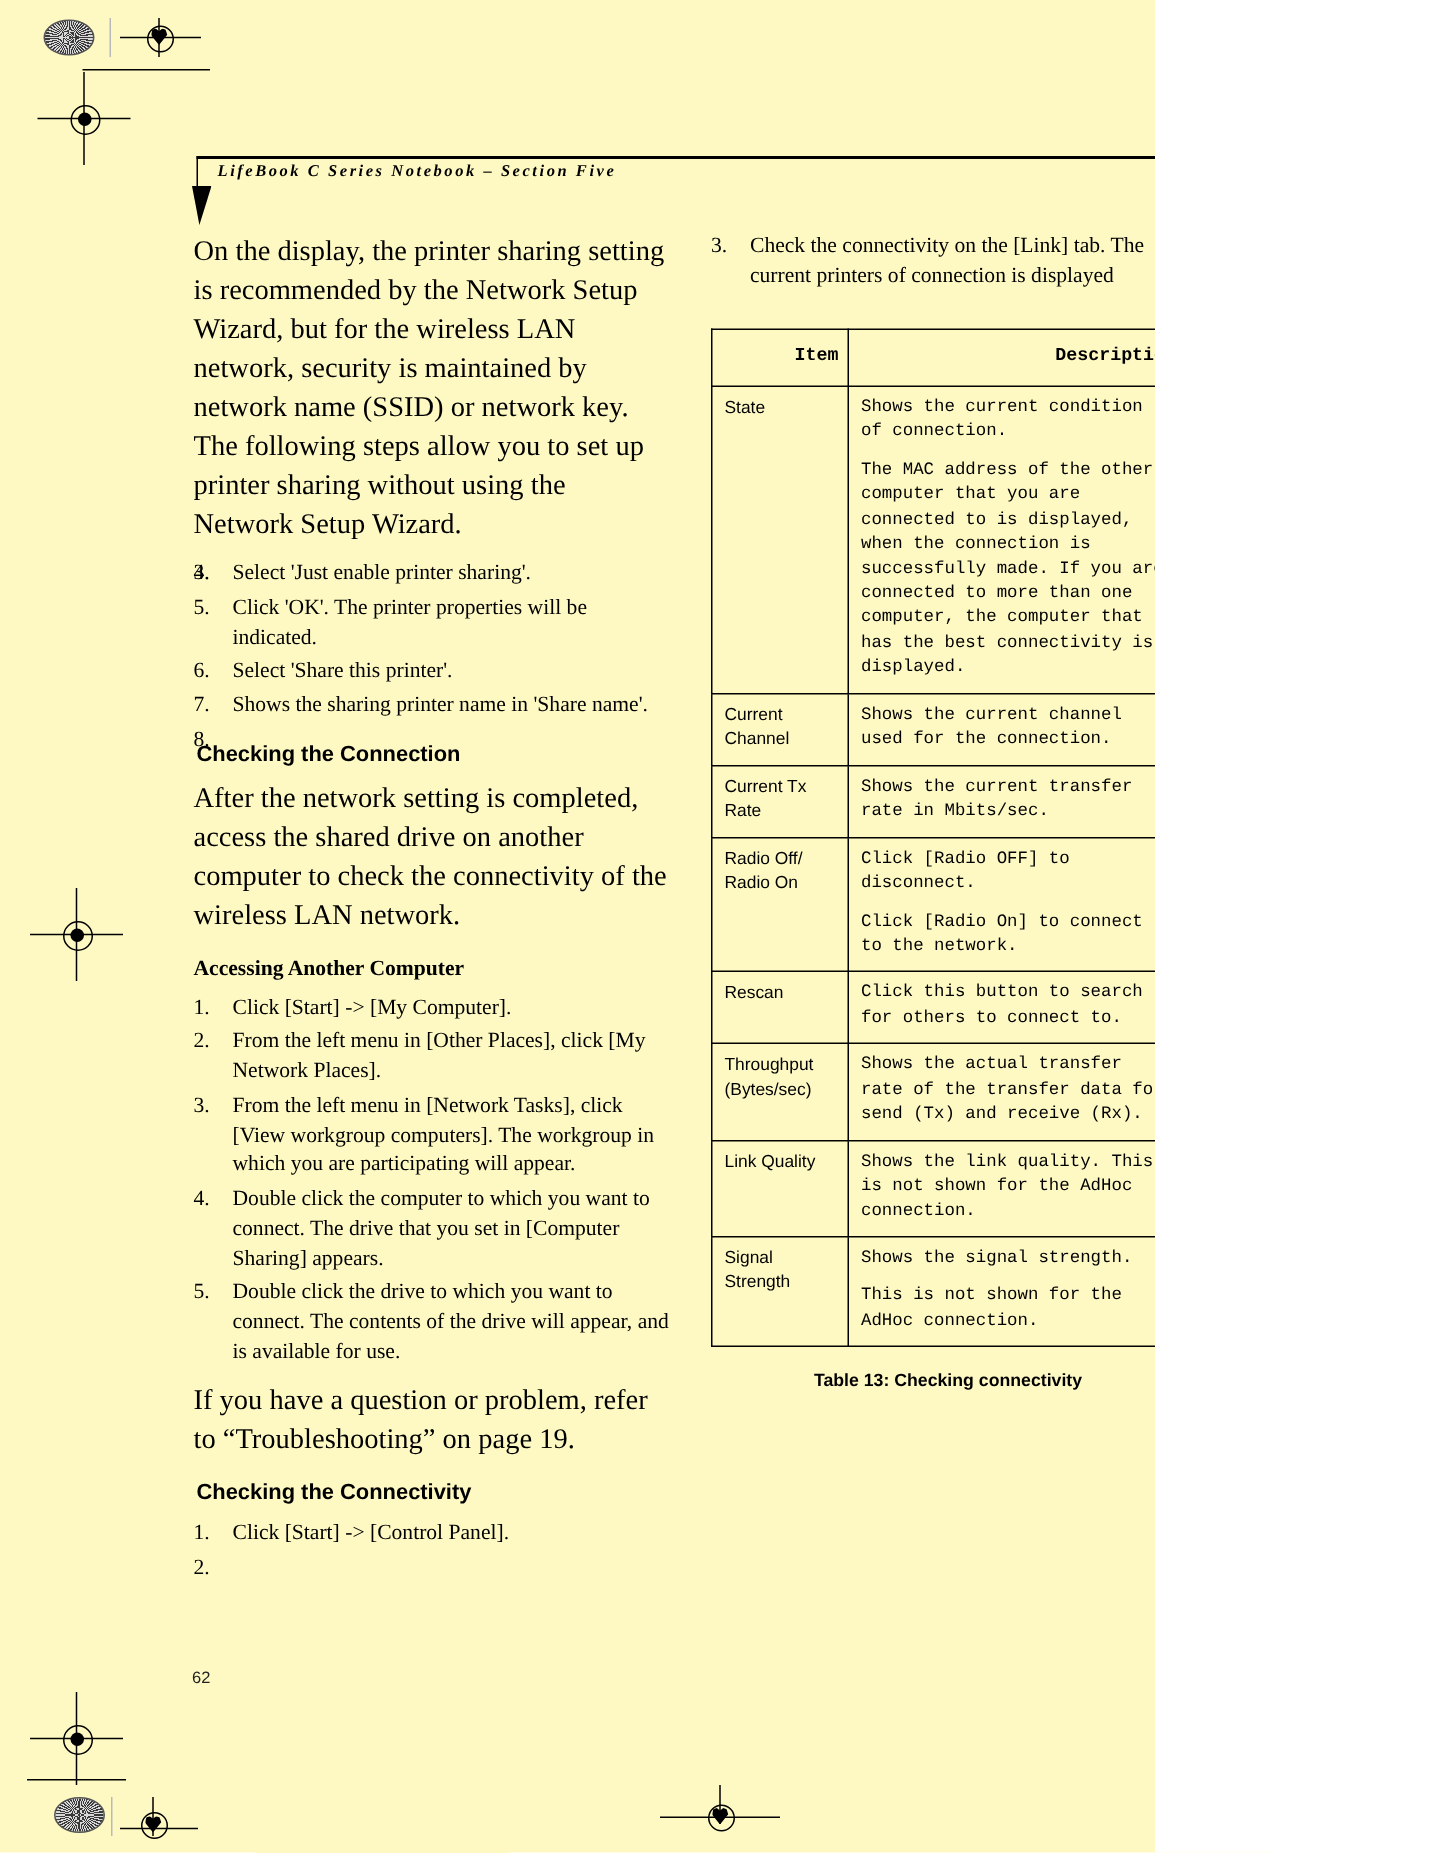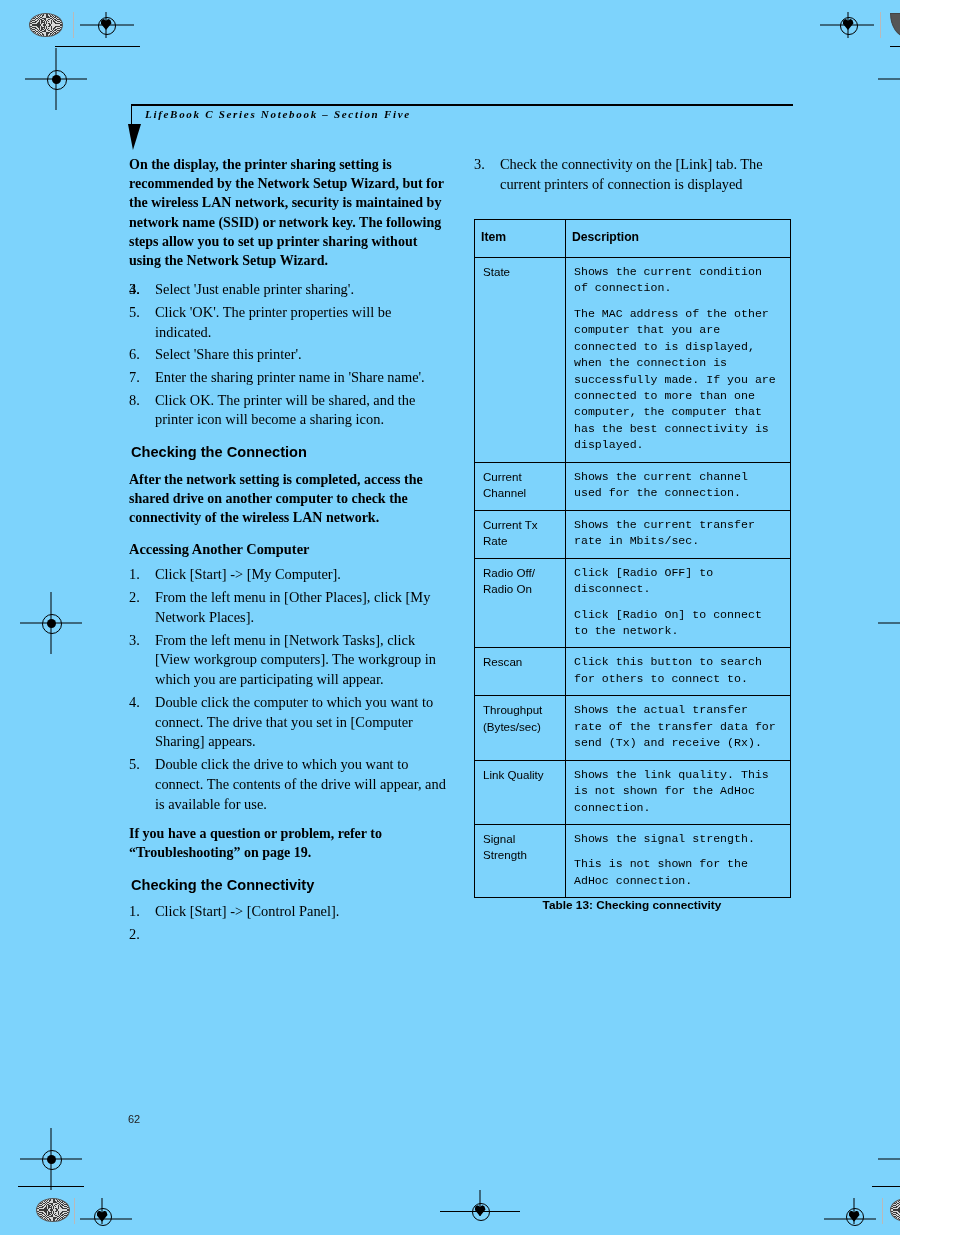--- a/index.html
+++ b/index.html
@@ -2,23 +2,23 @@
 <html><head>
 <meta charset="utf-8">
 <style>
   html, body {
     margin: 0;
     padding: 0;
     background: #ffffff;
   }
   #page {
     position: relative;
-    width: 900px;
+    width: 770px;
     height: 1235px;
-    background: #7dd3fc;
+    background: #fef9c3;
     overflow: hidden;
     font-family: "Liberation Serif", serif;
     color: #000000;
   }
 
   
   .reg-cross { position: absolute; }
   .reg-cross .v {
     position: absolute; left: 50%; top: 0;
     width: 1px; height: 100%; background: #000; transform: translateX(-0.5px);
@@ -110,24 +110,23 @@
     left: 129px; top: 155px; width: 318px;
   }
   #col-right {
     position: absolute;
     left: 474px; top: 155px; width: 320px;
   }
 
   p.body {
     margin: 0 0 10px 0;
     font-family: "Liberation Serif", serif;
-    font-size: 14px;
+    font-size: 19px;
     line-height: 1.37;
     text-align: left;
-    font-weight: bold;
   }
   h2.sec-head {
     margin: 14px 0 8px 2px;
     font-family: "Liberation Sans", sans-serif;
     font-weight: bold;
     font-size: 14.6px;
     line-height: 1.2;
   }
   h3.sub-head {
     margin: 14px 0 7px 0;
@@ -167,31 +166,33 @@
     margin-top: 25px;
   }
   #conn-table th, #conn-table td {
     border: 1px solid #000;
     vertical-align: top;
     padding: 6px 8px 8px 8px;
     font-size: 11.6px;
     line-height: 1.42;
   }
   #conn-table th {
-    text-align: left;
+    text-align: right;
     font-weight: bold;
     font-size: 12.2px;
     padding: 9px 6px 10px 6px;
+    font-family: Liberation Mono, monospace;
   }
   #conn-table col.c-item { width: 91px; }
   #conn-table col.c-desc { width: 225px; }
   #conn-table td p { margin: 0 0 9px 0; font-family: Liberation Mono, monospace; }
   #conn-table td p:last-child { margin-bottom: 0; }
 
   #table-caption {
+    margin-top: 15px;
     width: 316px;
     text-align: center;
     font-family: "Liberation Sans", sans-serif;
     font-weight: bold;
     font-size: 11.8px;
   }
 
   
   #page-number {
     position: absolute;
@@ -297,22 +298,22 @@
 
   <div id="col-left">
 
     <p class="body">On the display, the printer sharing setting is recommended by the Network Setup Wizard, but for the wireless LAN network, security is maintained by network name (SSID) or network key. The following steps allow you to set up printer sharing without using the Network Setup Wizard.</p>
 
     <ol class="steps" id="printer-steps">
         <li><span class="num">3.</span></li>
         <li><span class="num">4.</span><span>Select 'Just enable printer sharing'.</span></li>
         <li><span class="num">5.</span><span>Click 'OK'. The printer properties will be indicated.</span></li>
         <li><span class="num">6.</span><span>Select 'Share this printer'.</span></li>
-        <li><span class="num">7.</span><span>Enter the sharing printer name in 'Share name'.</span></li>
-        <li><span class="num">8.</span><span>Click OK. The printer will be shared, and the printer icon will become a sharing icon.</span></li>
+        <li><span class="num">7.</span><span>Shows the sharing printer name in 'Share name'.</span></li>
+        <li><span class="num">8.</span></li>
       </ol>
 
     <h2 class="sec-head">Checking the Connection</h2>
 
     <p class="body">After the network setting is completed, access the shared drive on another computer to check the connectivity of the wireless LAN network.</p>
 
     <h3 class="sub-head">Accessing Another Computer</h3>
 
     <ol class="steps" id="accessing-steps">
         <li><span class="num">1.</span><span>Click [Start] -&gt; [My Computer].</span></li>

